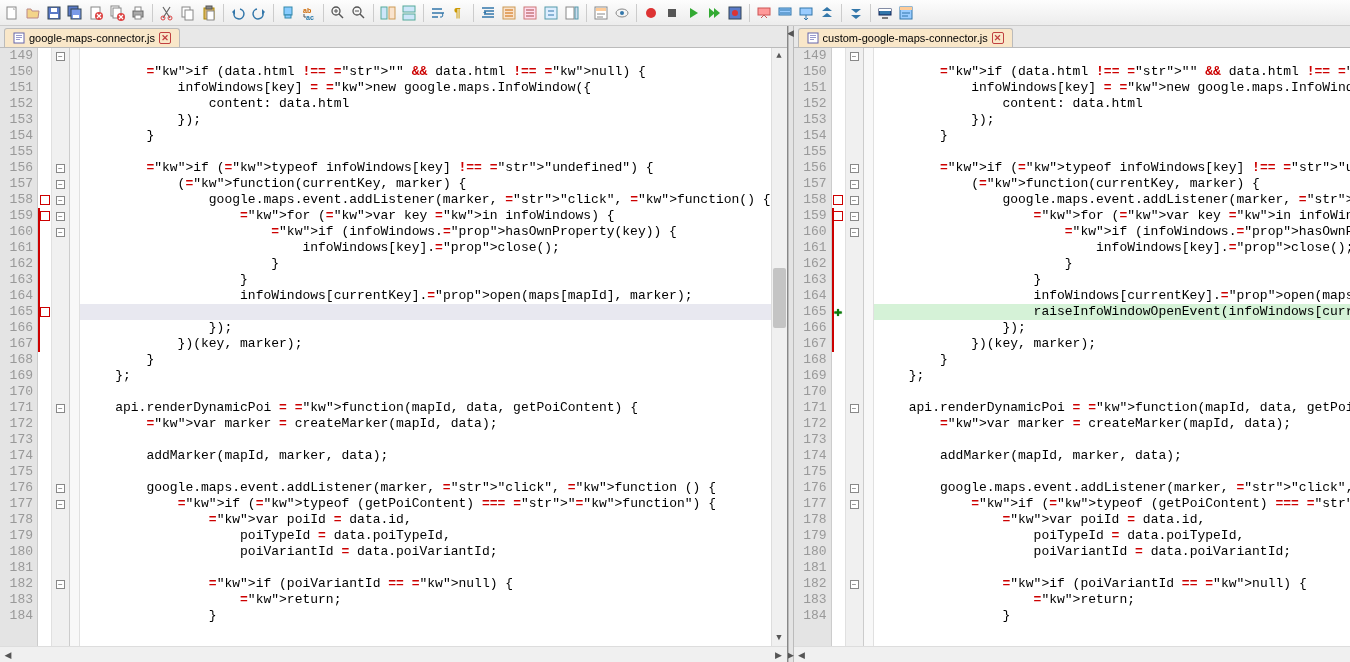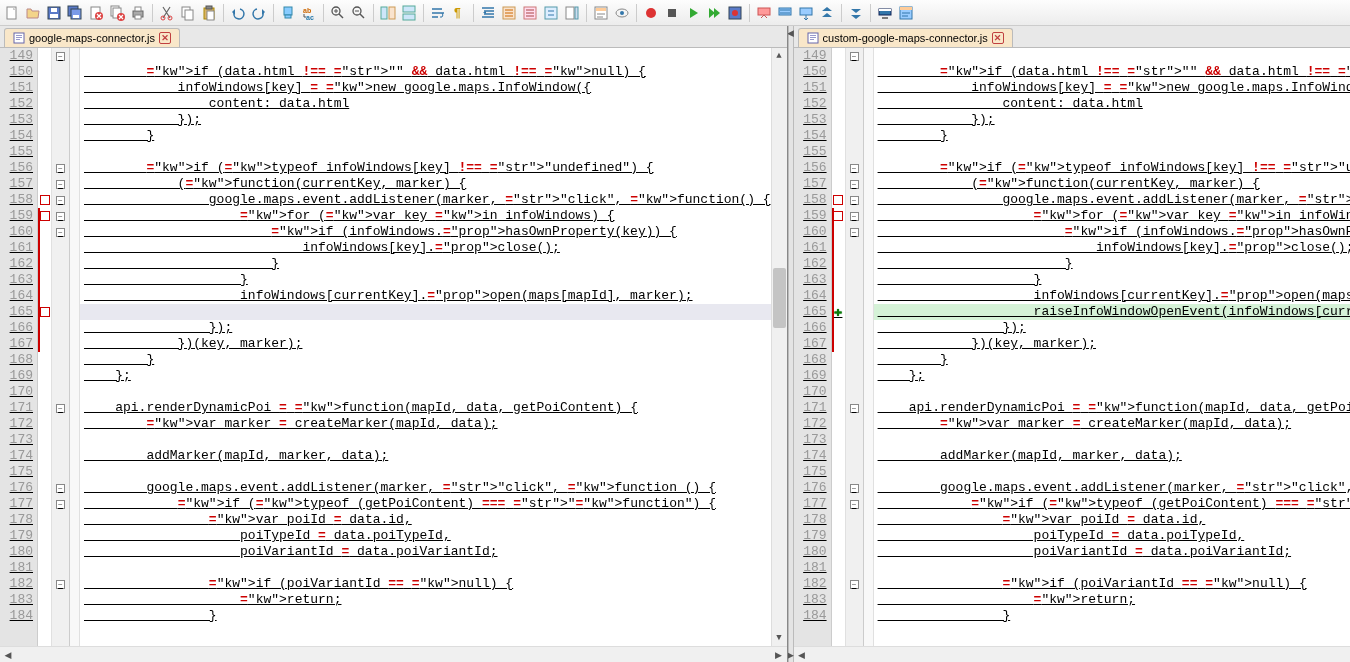--- a/index.html
+++ b/index.html
@@ -9,21 +9,21 @@
 .tb-sep { width: 1px; height: 18px; background: #ccc; margin: 0 3px; }
 .panes { display: flex; height: calc(100% - 26px); }
 .pane { flex: 1; display: flex; flex-direction: column; background: #fff; position: relative; }
 .pane:first-child { border-right: 1px solid #888; }
 .divider { width: 6px; background: #e4e4e4; cursor: col-resize; border-left:1px solid #bbb; border-right:1px solid #bbb; display:flex; flex-direction:column; align-items:center; }
 .divider-arrow { font-size: 9px; color:#555; cursor:pointer; padding:2px 0;}
 .tabbar { height: 22px; background: #e8e8e8; border-bottom: 1px solid #bbb; display: flex; align-items: flex-end; padding-left: 4px; }
 .tab { display:flex; align-items:center; gap:4px; padding: 3px 8px; background: #f9e7c9; border:1px solid #bbb; border-bottom:none; border-radius:3px 3px 0 0; font-size:11px; cursor:pointer; }
 .tab-ico { width:12px; height:12px; display:inline-flex; align-items:center; justify-content:center; }
 .tab-close { width:12px; height:12px; color:#c04040; font-weight:bold; cursor:pointer; display:inline-flex; align-items:center; justify-content:center; border:1px solid #c04040; border-radius:2px; font-size:9px; line-height:1; }
-.editor { flex:1; display:flex; overflow:hidden; font-family: Consolas, "Courier New", monospace; font-size:13px; line-height:16px;text-decoration:underline; }
+.editor { flex:1; display:flex; overflow:hidden; font-family: Consolas, "Courier New", monospace; font-size:13px; line-height:16px; }
 .gutter-ln { width:38px; text-align:right; padding-right:4px; color:#999; background:#e4e4e4; border-right:1px solid #ccc; user-select:none; }
 .gutter-fold { width:18px; background:#f0f0f0; border-right:1px solid #ccc; position:relative; }
 .gutter-diff { width:14px; background:#fff; border-right:1px solid #e0e0e0; position:relative; }
 .gutter-margin { width:10px; background:#f8f8f8; border-right:1px solid #e0e0e0; }
 .code { flex:1; background:#fff; white-space:pre; overflow:hidden; position:relative; }
 .code-line { height:16px; padding-left:4px; }
 .ln { height:16px; }
 .fold { height:16px; display:flex; align-items:center; justify-content:center; }
 .fold-box { width:9px; height:9px; border:1px solid #888; background:#fff; font-size:8px; line-height:7px; text-align:center; cursor:pointer; color:#555; }
 .diff-cell { height:16px; display:flex; align-items:center; justify-content:center; }

